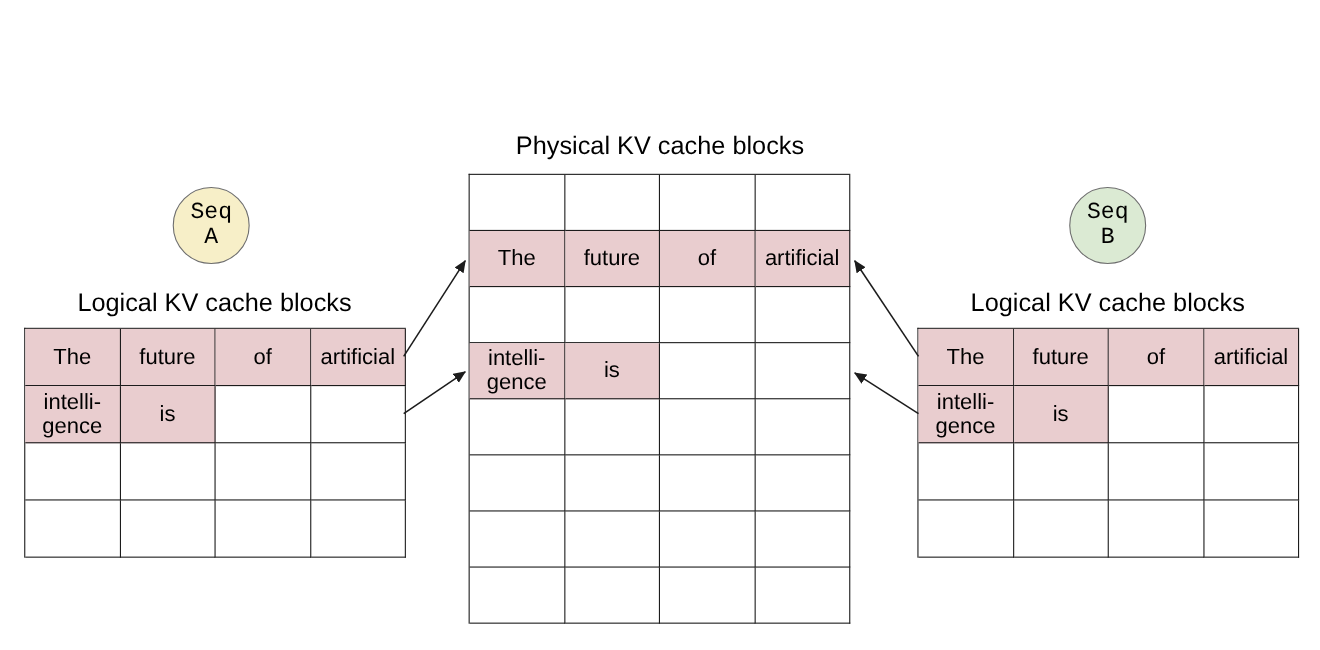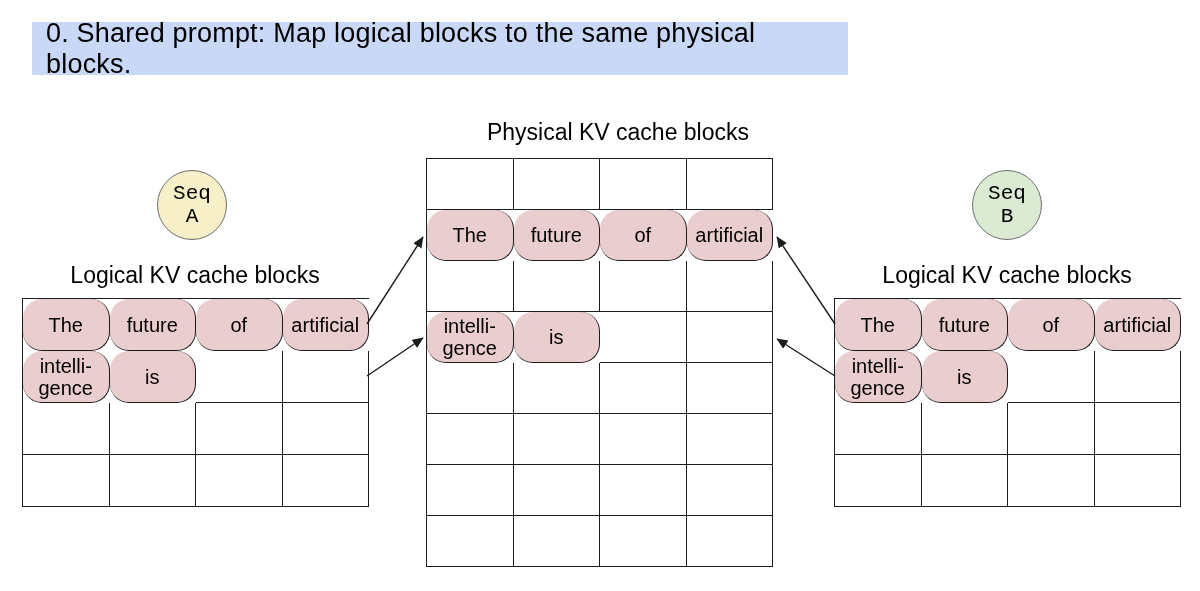--- a/index.html
+++ b/index.html
@@ -20,21 +20,21 @@
     font-size: 27px;
     letter-spacing: 0.2px;
   }
 
   .section-title {
     position: absolute;
     font-size: 23px;
     text-align: center;
     white-space: nowrap;
   }
-  .physical-title { left: 444px; top: 119px; width: 348px; }
+  .physical-title { left: 426px; top: 119px; width: 348px; }
   .left-title  { left: 22px;  top: 262px; width: 346px; }
   .right-title { left: 834px; top: 262px; width: 346px; }
 
   .circle {
     position: absolute;
     width: 70px; height: 70px;
     border-radius: 50%;
     border: 1.3px solid #6e6e6e;
     display: flex; align-items: center; justify-content: center;
     text-align: center;
@@ -59,37 +59,34 @@
 
   .kv-table .cell {
     border-right: 1.5px solid var(--line, #1c1c1c);
     border-bottom: 1.5px solid var(--line, #1c1c1c);
     display: flex; align-items: center; justify-content: center;
     text-align: center;
     font-size: 20px; line-height: 22px;
     white-space: pre-line;
     overflow: hidden;
   }
-  .kv-table .cell.hl { background: var(--cell-hl, #e9cdcf); border-radius: 19px; }
+  .kv-table .cell.hl { background: var(--cell-hl, #e9cdcf); }
 
   .arrows {
     position: absolute; left: 0; top: 0;
     width: 1200px; height: 591px;
     pointer-events: none;
   }
   .arrows line { stroke: var(--line, #1c1c1c); stroke-width: 1.4; }
 </style>
 </head>
 <body>
 
 <div class="stage">
 
-  <div class="banner">
-    <span>0. Shared prompt: Map logical blocks to the same physical blocks.</span>
-  </div>
 
   <div class="section-title physical-title">Physical KV cache blocks</div>
 
   <div class="circle seq-a">
     <span>Seq
 A</span>
   </div>
   <div class="circle seq-b">
     <span>Seq
 B</span>

